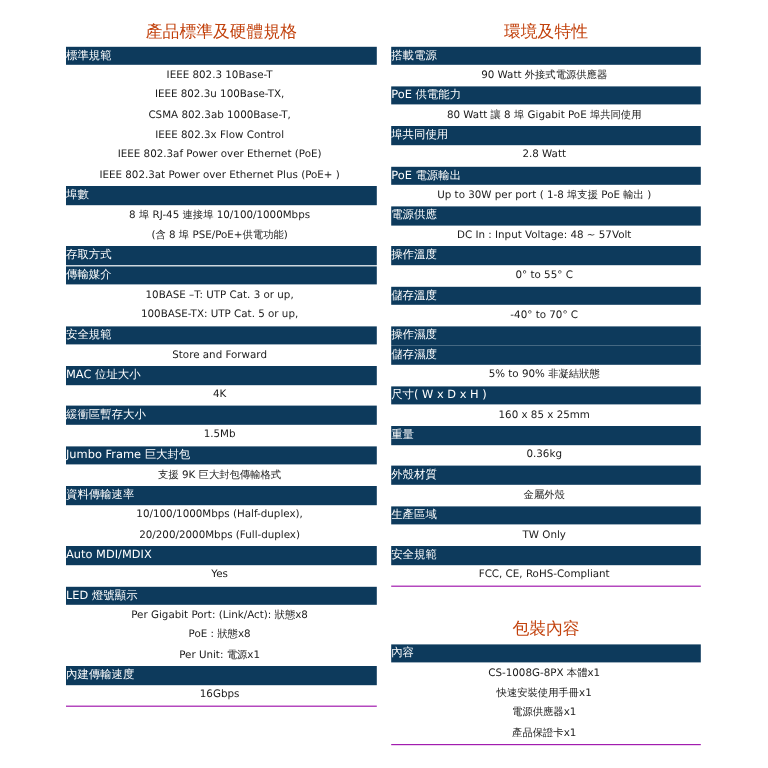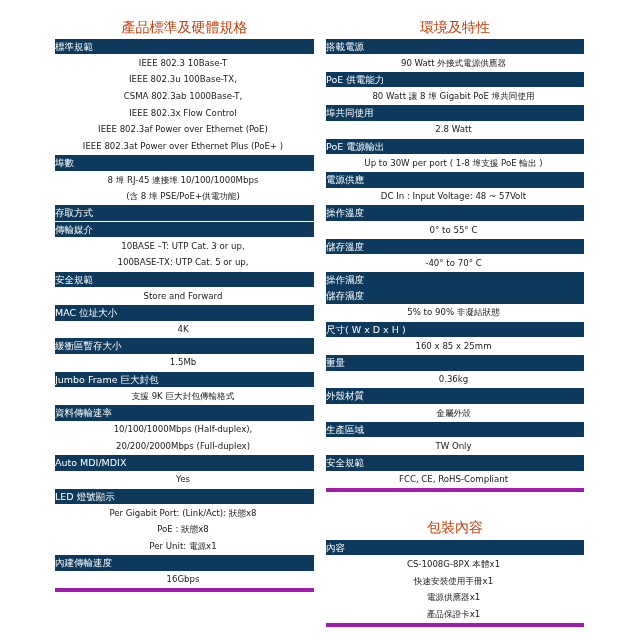--- a/index.html
+++ b/index.html
@@ -7,21 +7,21 @@
          font-family: "DejaVu Sans", "Liberation Sans", sans-serif; color: #1a1a1a; }
   .col { position: absolute; top: 16px; }
   .col.left { left: 55px; width: 259px; }
   .col.right { left: 326px; width: 258px; }
   .title { text-align: center; font-size: 14px; height: 22px; line-height: 22px; margin-bottom: 0; color: #c2410c; }
   .hdr { background: #0d3a5c; color: #ffffff; font-size: 9.5px; height: 15.5px; line-height: 15.5px;
          padding-left: 0; margin: 0.6px 0; box-sizing: border-box; white-space: nowrap; overflow: hidden; }
   .row { font-size: 8.6px; height: 16.7px; line-height: 16.7px; padding-left: 5px; padding-right: 8px;
          display: flex; justify-content: center; white-space: nowrap; }
   .row .qty { text-align: right; }
-  .endline { border-bottom: 4px solid #a21caf; }
+  .endline { border-bottom: 1px solid #a21caf; }
   .pkg { margin-top: 24px; }
   .pkg .title { margin-bottom: 2px; }
 </style>
 </head>
 <body>
 
 <div class="col left">
   <div class="title">產品標準及硬體規格</div>
   <div id="left-sections">
       <div class="hdr">標準規範</div>

